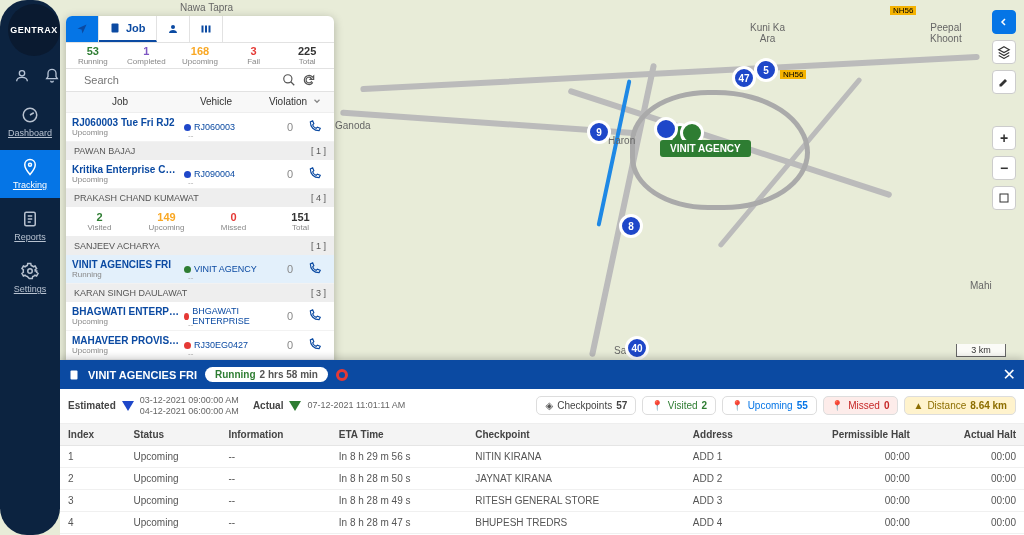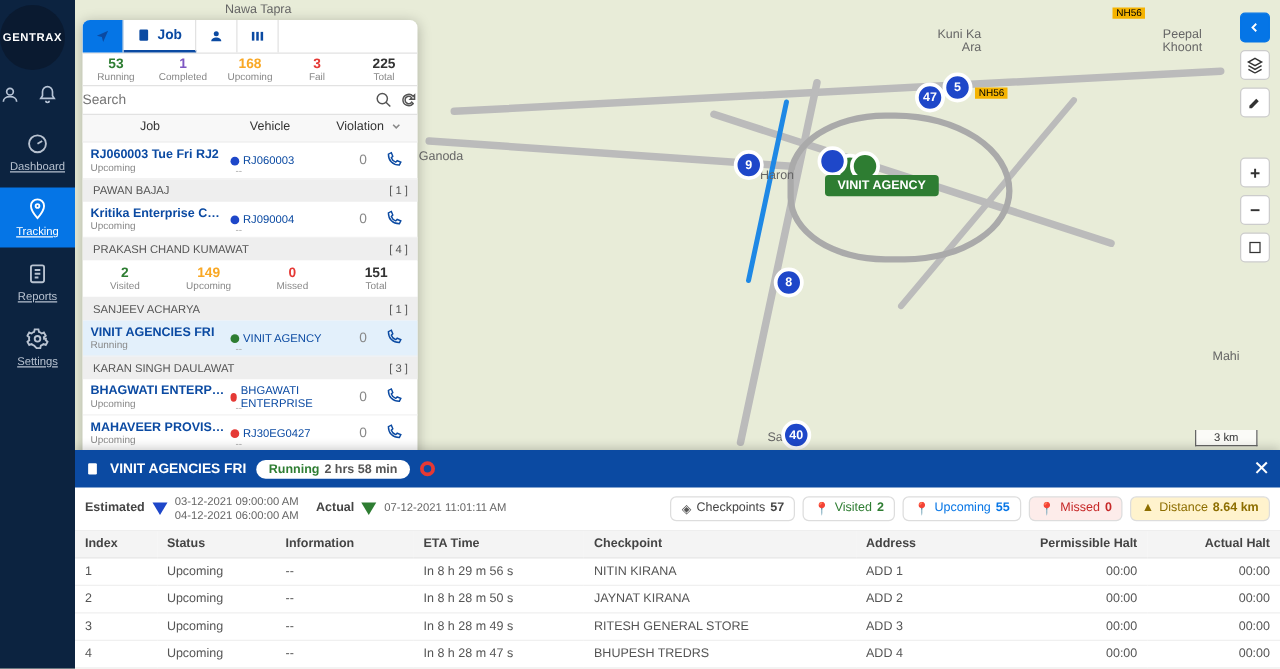--- a/index.html
+++ b/index.html
@@ -1,20 +1,20 @@
 <!DOCTYPE html>
 <html><head>
 <meta charset="utf-8">
 <style>
   * { box-sizing: border-box; margin: 0; padding: 0; }
   body { font-family: Arial, sans-serif; font-size: 11px; color: #333; background:#e8ecd8; width:1024px; height:535px; overflow:hidden; position:relative;}
   .app { display:flex; width:1024px; height:535px; }
 
   
-  .sidenav { width:60px; background:#0c2340; display:flex; flex-direction:column; align-items:flex-start; color:#cdd6e2; padding-top:4px; gap:4px;}
+  .sidenav { width:60px; background:#0c2340; display:flex; flex-direction:column; align-items:flex-end; color:#cdd6e2; padding-top:4px; gap:4px;border-radius:27px;}
   .logo { width:52px; height:52px; border-radius:50%; background:#0a1a30; display:flex; align-items:center; justify-content:center; font-size:9px; font-weight:bold; color:#fff; letter-spacing:0.5px; margin-bottom:8px;}
   .nav-icons-row{display:flex; gap:14px; margin-bottom:10px;}
   .nav-icons-row svg{stroke:#b7c4d6;}
   .nav-item { width:60px; padding:8px 0; display:flex; flex-direction:column; align-items:center; gap:4px; font-size:9px; color:#b8c2d0; cursor:pointer;text-decoration:underline;}
   .nav-item.active { background:#0575e6; color:#fff;}
   .nav-item svg { stroke:#b8c2d0;}
   .nav-item.active svg { stroke:#fff;}
 
   
   .main { flex:1; position:relative; overflow:hidden;}
@@ -35,21 +35,21 @@
   .panel{ position:absolute; top:16px; left:6px; width:268px; background:#fff; border-radius:6px; box-shadow:0 2px 10px rgba(0,0,0,0.25); overflow:hidden; display:flex; flex-direction:column;}
   .panel-tabs{display:flex; border-bottom:1px solid #e2e2e2;}
   .ptab{flex:0 0 auto; padding:6px 10px; display:flex; align-items:center; gap:5px; font-size:11px; color:#0b4aa2; border-right:1px solid #e2e2e2; cursor:pointer;}
   .ptab.active{background:#fff; color:#0b4aa2; font-weight:bold; border-bottom:2px solid #0b4aa2;}
   .ptab svg{fill:#0b4aa2;}
   .panel-sum{display:flex; border-bottom:1px solid #e2e2e2;}
   .sum-cell{flex:1; text-align:center; padding:2px 0;}
   .sum-cell .n{font-size:11px; font-weight:600;}
   .sum-cell .l{font-size:8px; color:#888;}
   .sum-cell.run .n{color:#2e7d32;} .sum-cell.comp .n{color:#7e57c2;} .sum-cell.up .n{color:#f9a825;} .sum-cell.fail .n{color:#e53935;}
-  .search-row{display:flex; align-items:center; border-bottom:1px solid #e2e2e2; padding:4px 0; gap:6px;}
+  .search-row{display:flex; align-items:center; border-bottom:1px solid #e2e2e2; padding:4px 18px; gap:6px;}
   .search-row input{flex:1; border:none; outline:none; font-size:11px; color:#666;}
   .thead{display:flex; padding:4px 6px; font-size:10px; background:#f8f8f8; border-bottom:1px solid #eee;}
   .thead .c1{flex:2; text-align:center;} .thead .c2{flex:2; text-align:center;} .thead .c3{flex:1; text-align:center;}
   .plist{height:268px; overflow-y:auto;}
   .grp{padding:4px 8px; background:#eeeeee; font-size:9px; color:#555; display:flex; justify-content:space-between;}
   .job-row{padding:4px 6px; border-bottom:1px solid #f2f2f2; display:flex; align-items:center; gap:4px; position:relative;}
   .job-row.selected{background:#e3f0fb;}
   .job-row .jmain{flex:2;}
   .job-row .jtitle{color:#0b4aa2; font-size:10px; font-weight:600; white-space:nowrap; overflow:hidden; text-overflow:ellipsis; width:108px;}
   .job-row .jstat{font-size:8px; color:#888;}
@@ -148,21 +148,21 @@
       <div class="road" style="top:120px;left:280px;width:300px;height:6px;transform:rotate(4deg);"></div>
       <div class="road" style="top:160px;left:620px;width:220px;height:5px;transform:rotate(-50deg);"></div>
 
       <div style="position:absolute;top:78px;left:552px;width:4px;height:150px;background:#1e88e5;border-radius:2px;transform:rotate(12deg);"></div>
 
       <div style="position:absolute;top:90px;left:570px;width:180px;height:120px;border:5px solid #aaa;border-radius:50% 60% 55% 50%;"></div>
 
       <span class="place-label" style="top:2px;left:120px;">Nawa Tapra</span>
       <span class="place-label" style="top:120px;left:275px;">Ganoda</span>
       <span class="place-label" style="top:135px;left:548px;">Haron</span>
-      <span class="place-label" style="top:22px;left:690px;white-space:pre;text-align:right;">Kuni Ka
+      <span class="place-label" style="top:22px;left:690px;white-space:pre;text-align:center;">Kuni Ka
 Ara</span>
       <span class="place-label" style="top:22px;left:870px;white-space:pre;text-align:center;">Peepal
 Khoont</span>
       <span class="place-label" style="top:6px;left:830px;background:#f5b301;color:#000;padding:0 3px;font-size:8px;">NH56</span>
       <span class="place-label" style="top:70px;left:720px;background:#f5b301;color:#000;padding:0 3px;font-size:8px;">NH56</span>
       <span class="place-label" style="top:280px;left:910px;">Mahi</span>
       <span class="place-label" style="top:345px;left:554px;">Sa</span>
 
       <div class="map-pin" style="top:120px;left:527px;">9</div>
       <div class="map-pin" style="top:214px;left:559px;">8</div>

